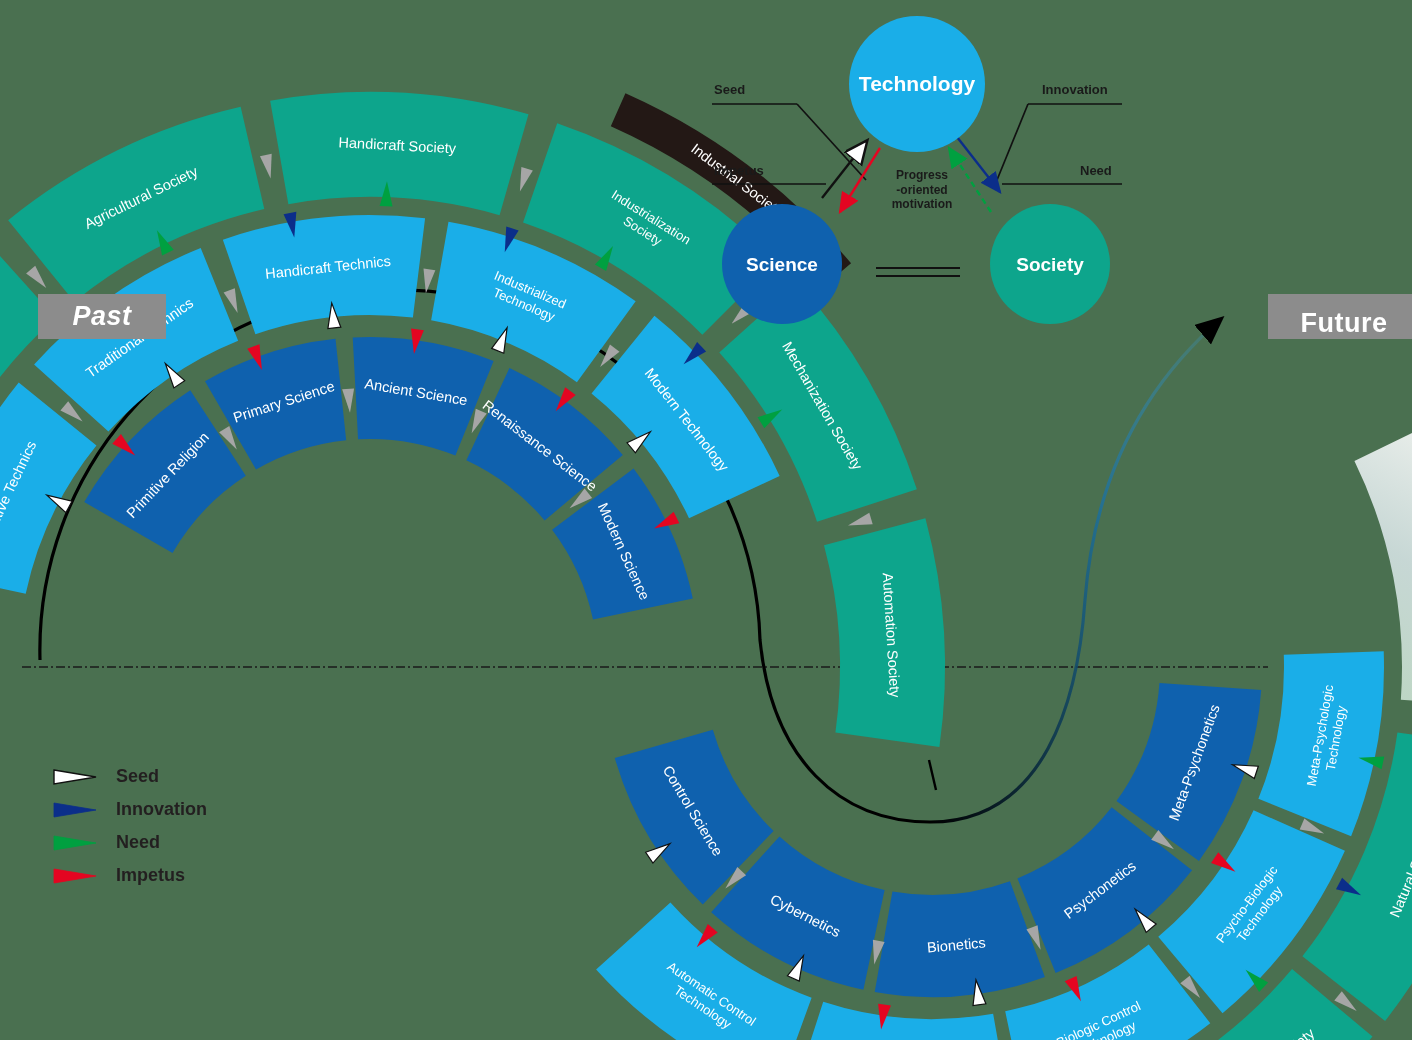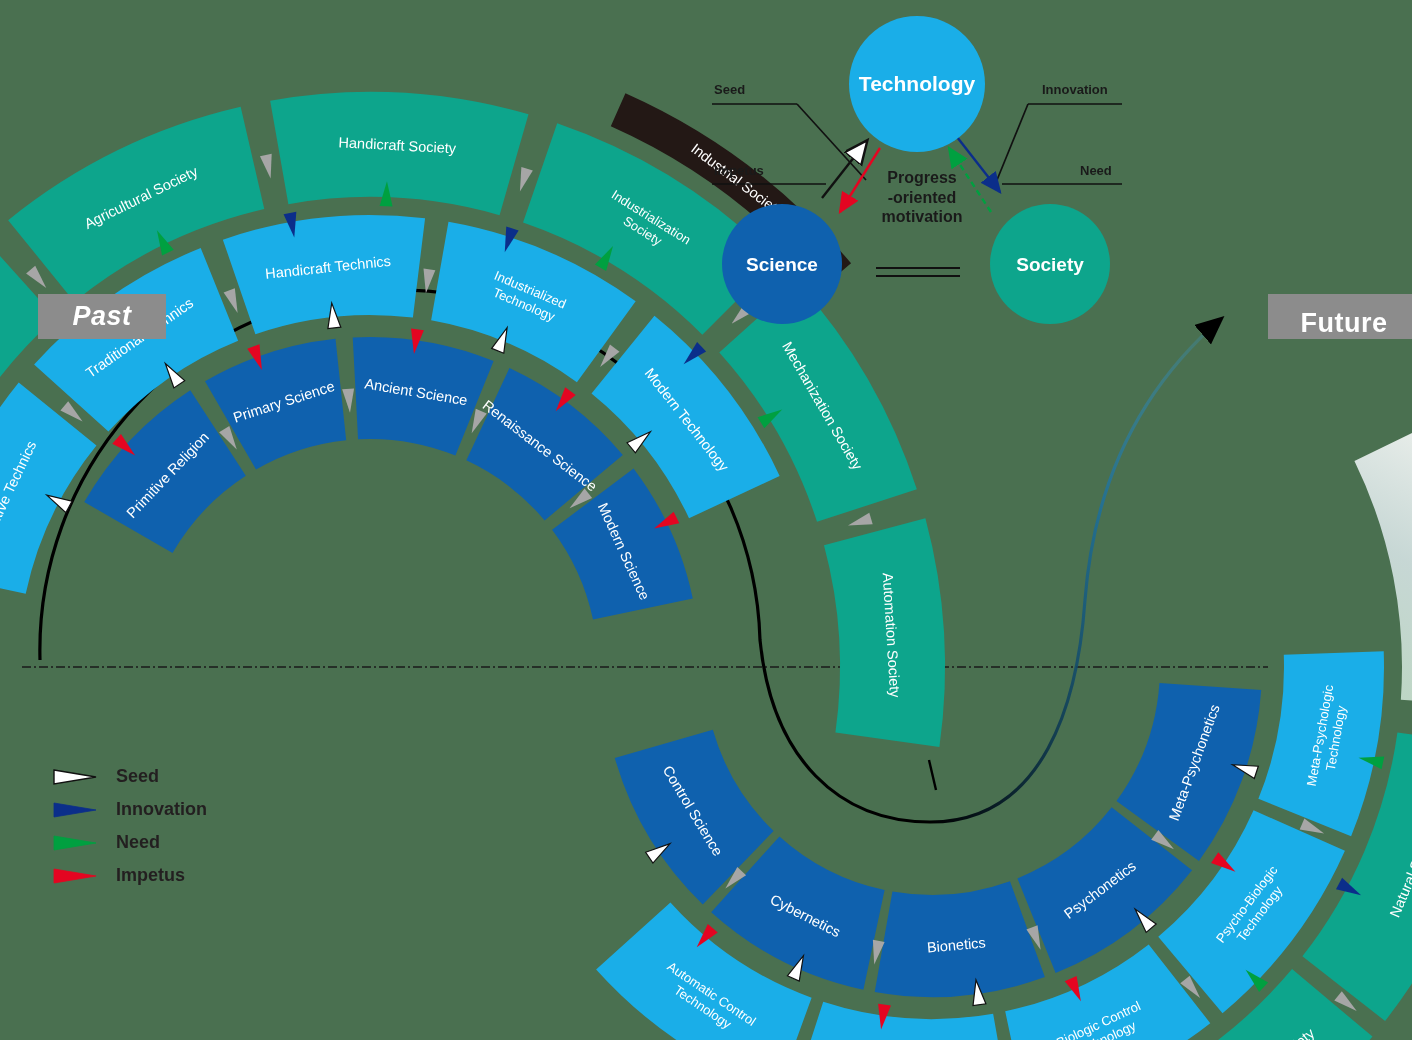--- a/index.html
+++ b/index.html
@@ -17,21 +17,21 @@
     display:flex;align-items:center;justify-content:center;
   }
   #past-badge{left:38px;top:294px;width:128px;height:45px;font-style:italic;}
   #future-badge{left:1268px;top:294px;width:152px;height:45px;align-items:flex-end;}
   .legend{position:absolute;left:52px;top:760px;}
   .legend-row{display:flex;align-items:center;height:33px;}
   .legend-label{font-size:18px;color:#231f20;font-weight:600;margin-left:18px;}
   .legend-mark{width:46px;height:20px;flex:0 0 46px;}
   .flow-label{position:absolute;font-size:13px;font-weight:bold;color:#1a1a1a;}
   .pom{
-    position:absolute;font-size:16px;font-weight:bold;color:#1a1a1a;
+    position:absolute;font-size:12px;font-weight:bold;color:#1a1a1a;
     text-align:center;line-height:1.22;width:120px;
   }
 </style>
 </head>
 <body>
 
 <div id="stage">
 
   <svg id="scene" viewBox="0 0 1412 1040">
     <defs>

